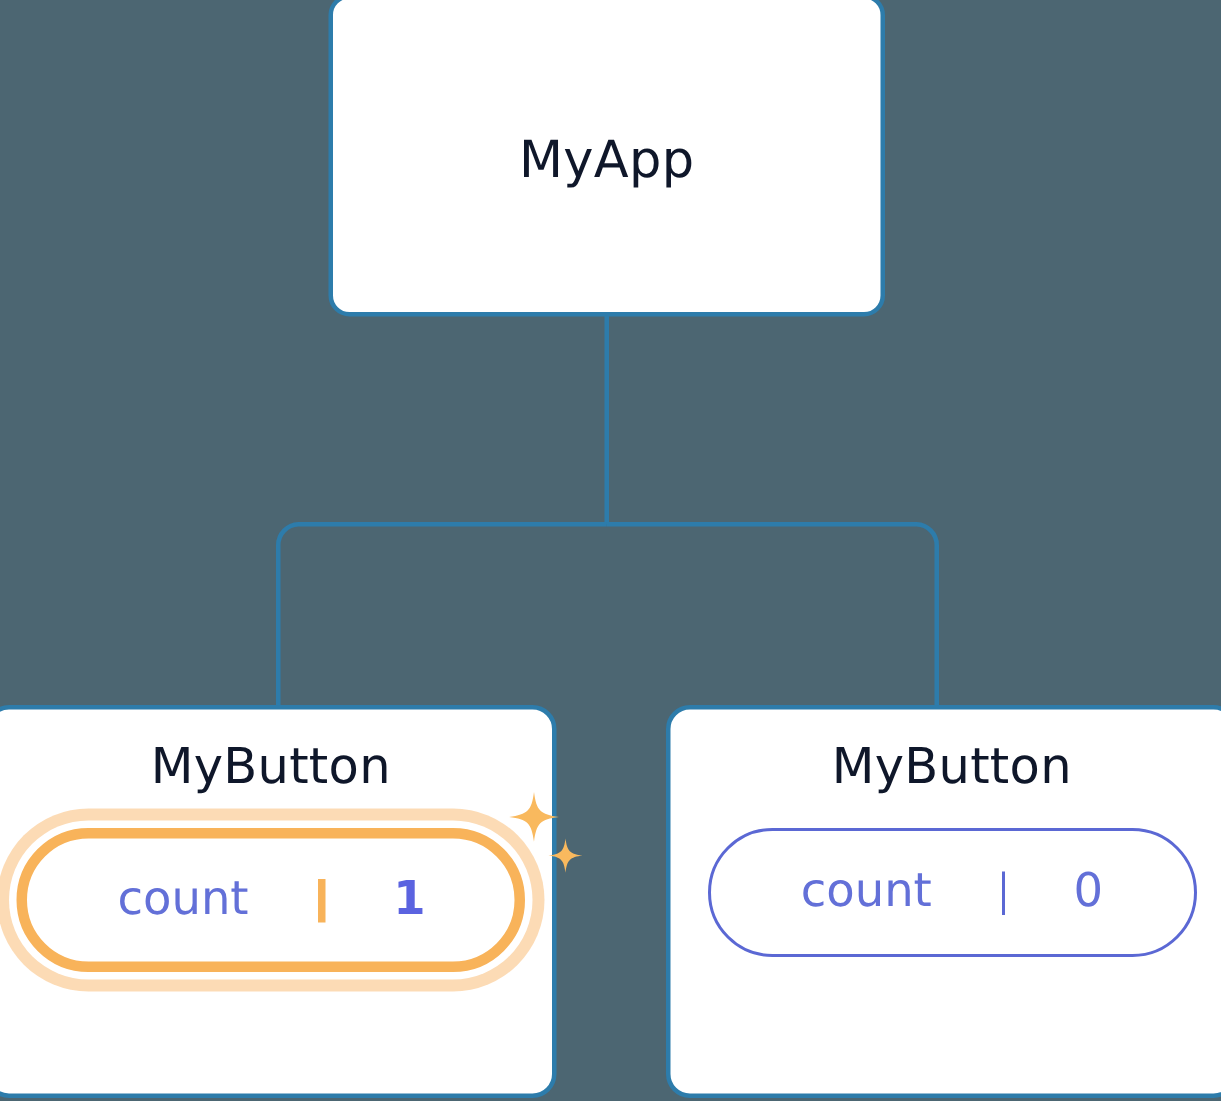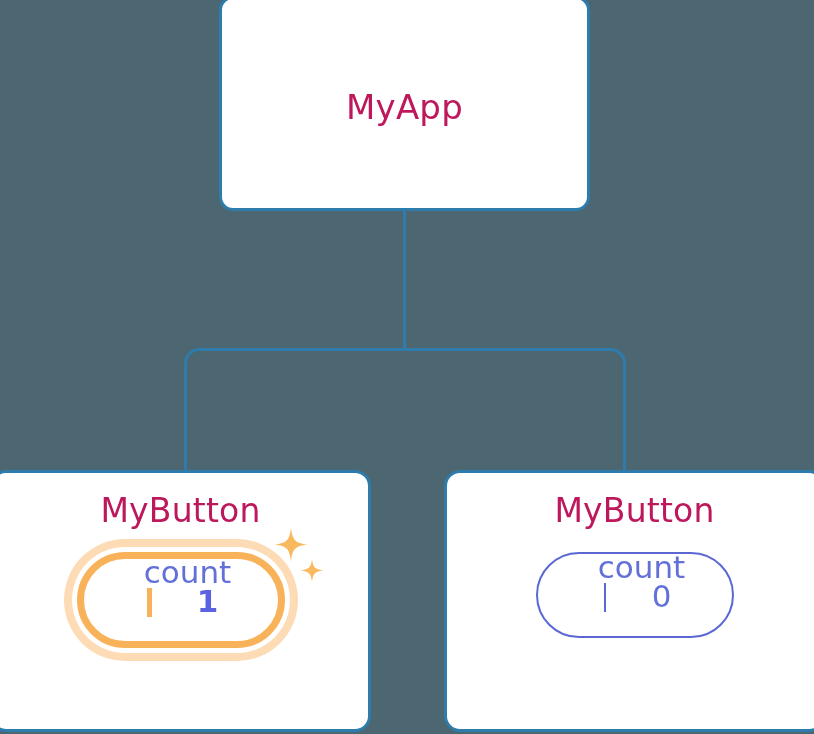--- a/index.html
+++ b/index.html
@@ -36,21 +36,21 @@
     box-sizing: border-box;
     background: #ffffff;
     border: 3px solid #2d7cab;
     border-radius: 14px;
     z-index: 2;
     display: flex;
     flex-direction: column;
     align-items: center;
   }
   .node-title {
-    color: #be185d;
+    color: #0f172a;
     font-size: 33px;
     line-height: 1;
     letter-spacing: 0.2px;
     white-space: nowrap;
   }
 
   
   #node-root {
     left: 219px;
     top: -4px;
@@ -87,27 +87,26 @@
     position: relative;
     margin-top: 25px;
     display: flex;
     align-items: center;
     justify-content: center;
   }
   .pill {
     position: relative;
     box-sizing: border-box;
     display: flex;
-    align-items: flex-end;
+    align-items: center;
     background: #ffffff;
     border: 2px solid #5b68d4;
     border-radius: 999px;
     height: 86px;
     z-index: 2;
-    flex-direction: column;
   }
   .pill-key, .pill-val {
     display: flex;
     align-items: center;
     justify-content: center;
     color: #6370d8;
     font-size: 31px;
     line-height: 1;
   }
   .pill-key {

